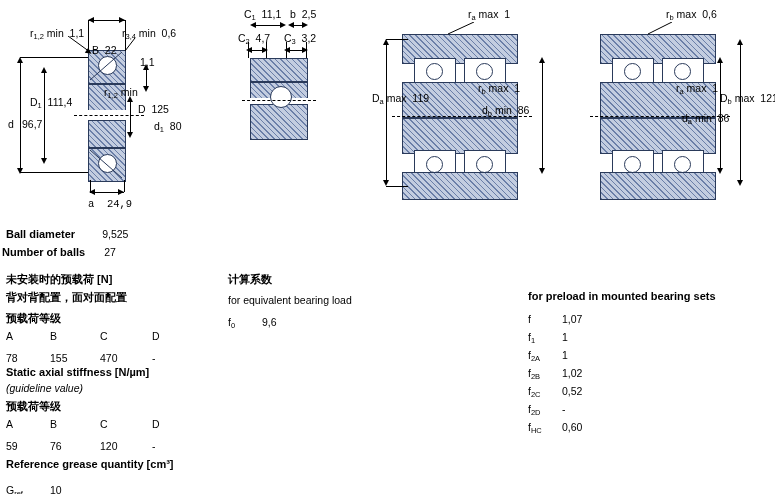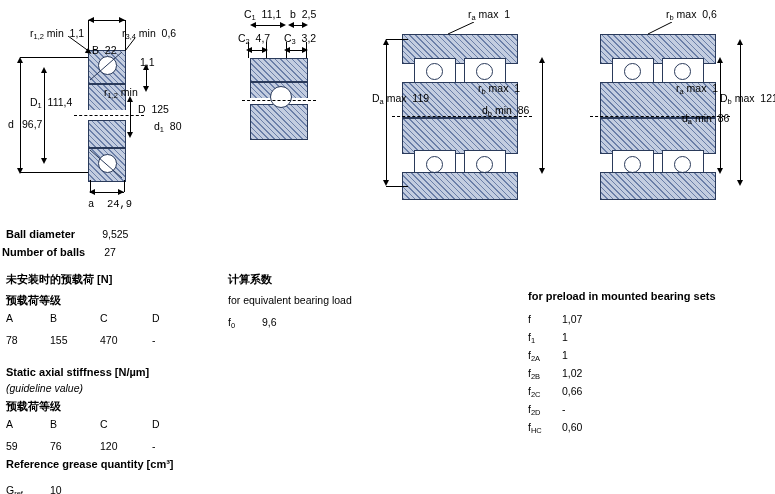--- a/index.html
+++ b/index.html
@@ -274,20 +274,21 @@
   <span class="lbl-b">Ball diameter</span>
   <span class="lbl" style="margin-left:24px;">9,525</span>
 </div>
 <div class="abs" style="left:2px;top:246px;">
   <span class="lbl-b">Number of balls</span>
   <span class="lbl" style="margin-left:16px;">27</span>
 </div>
 
 <div class="abs" style="left:6px;top:272px;width:210px;">
   <div class="lbl-b">未安装时的预载荷 [N]</div>
+  <div class="lbl-b" style="margin-top:3px;">背对背配置，面对面配置</div>
   <div class="lbl-b" style="margin-top:6px;">预载荷等级</div>
   <div style="position:relative;height:16px;margin-top:4px;">
     <span class="lbl" style="position:absolute;left:0;">A</span>
     <span class="lbl" style="position:absolute;left:44px;">B</span>
     <span class="lbl" style="position:absolute;left:94px;">C</span>
     <span class="lbl" style="position:absolute;left:146px;">D</span>
   </div>
   <div style="position:relative;height:16px;margin-top:6px;">
     <span class="lbl" style="position:absolute;left:0;">78</span>
     <span class="lbl" style="position:absolute;left:44px;">155</span>
@@ -344,21 +345,21 @@
   <div style="position:relative;height:18px;">
     <span class="lbl" style="position:absolute;left:0;">f<span class="sub">2A</span></span>
     <span class="lbl" style="position:absolute;left:34px;">1</span>
   </div>
   <div style="position:relative;height:18px;">
     <span class="lbl" style="position:absolute;left:0;">f<span class="sub">2B</span></span>
     <span class="lbl" style="position:absolute;left:34px;">1,02</span>
   </div>
   <div style="position:relative;height:18px;">
     <span class="lbl" style="position:absolute;left:0;">f<span class="sub">2C</span></span>
-    <span class="lbl" style="position:absolute;left:34px;">0,66</span>
+    <span class="lbl" style="position:absolute;left:34px;">0,52</span>
   </div>
   <div style="position:relative;height:18px;">
     <span class="lbl" style="position:absolute;left:0;">f<span class="sub">2D</span></span>
     <span class="lbl" style="position:absolute;left:34px;">-</span>
   </div>
   <div style="position:relative;height:18px;">
     <span class="lbl" style="position:absolute;left:0;">f<span class="sub">HC</span></span>
     <span class="lbl" style="position:absolute;left:34px;">0,60</span>
   </div>
 </div>

